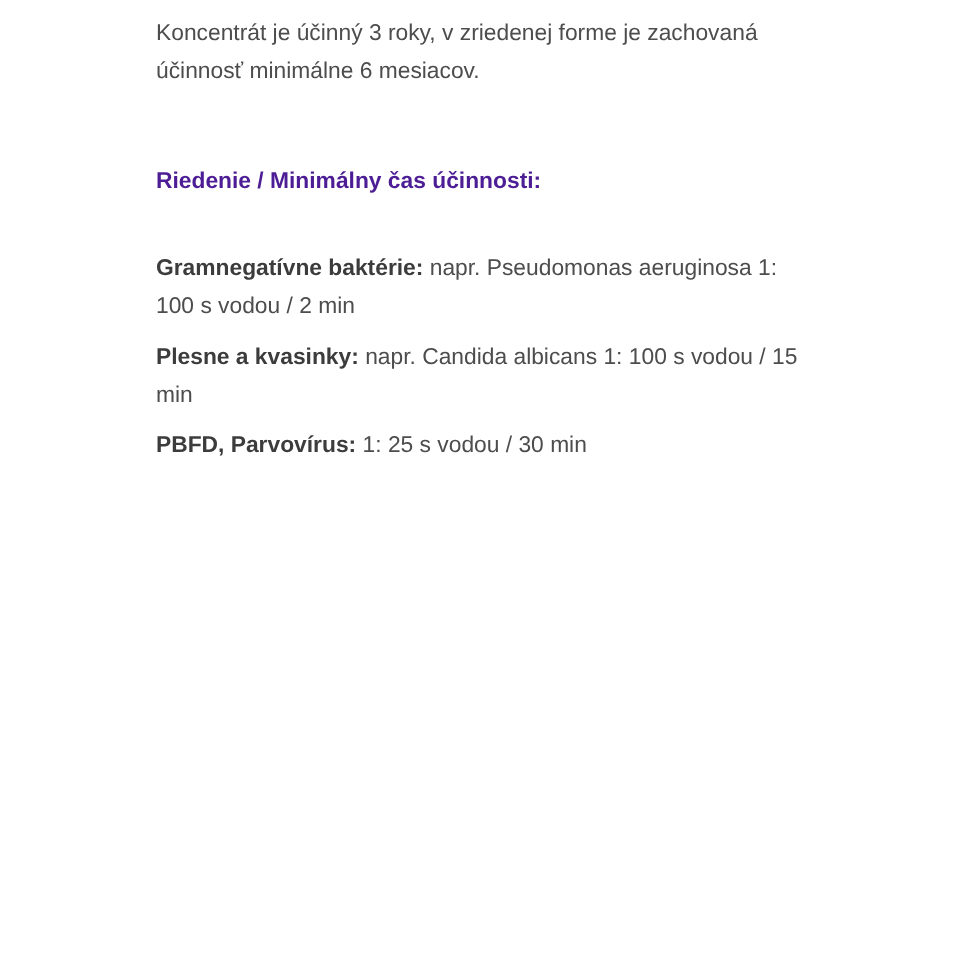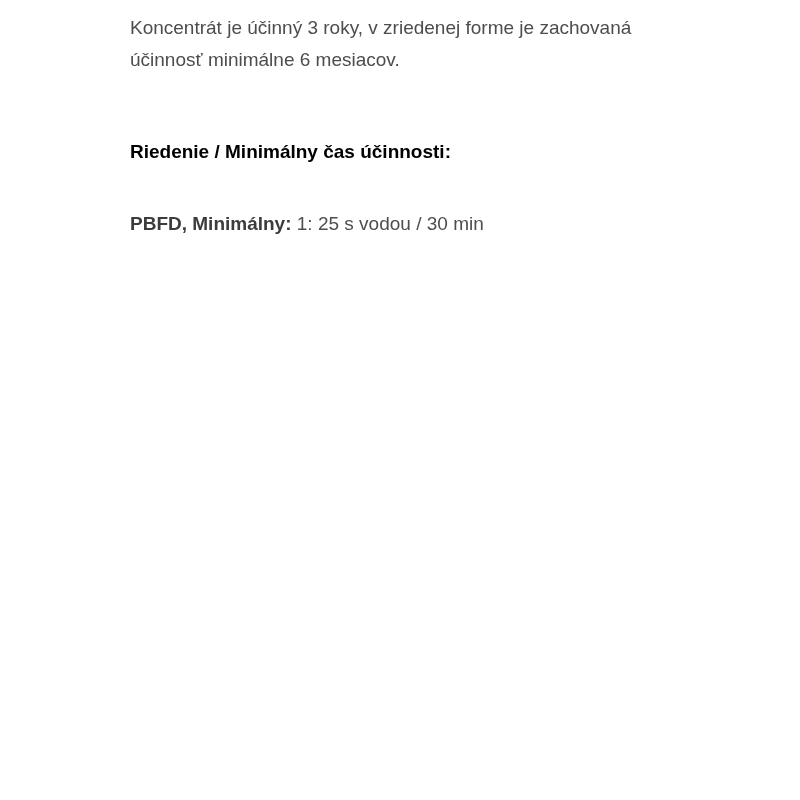--- a/index.html
+++ b/index.html
@@ -25,43 +25,45 @@
     line-height: 32px;
     color: #4d4d4d;
     margin: 0 0 10px 0;
     font-weight: 400;
   }
   .intro {
     margin-bottom: 60px;
   }
   .heading {
     font-weight: 700;
-    color: #000000;
+    color: #4c1d95;
     margin-bottom: 40px;
   }
   .entry {
     margin-bottom: 10px;
   }
   .entry-label {
     font-weight: 700;
     color: #3c3c3c;
   }
 </style>
 </head>
 <body>
 
 <div class="page">
   <p class="para intro">Koncentrát je účinný 3 roky, v zriedenej forme je zachovaná účinnosť minimálne 6 mesiacov.</p>
 
   <p class="para heading">Riedenie / Minimálny čas účinnosti:</p>
 
   <div id="entries">
 
+  <p class="para entry"><strong class="entry-label">Gramnegatívne baktérie:</strong> <span class="entry-text">napr. Pseudomonas aeruginosa 1: 100 s vodou / 2 min</span></p>
+
+  <p class="para entry"><strong class="entry-label">Plesne a kvasinky:</strong> <span class="entry-text">napr. Candida albicans 1: 100 s vodou / 15 min</span></p>
 
 
 
 
 
-
-  <p class="para entry"><strong class="entry-label">PBFD, Minimálny:</strong> <span class="entry-text">1: 25 s vodou / 30 min</span></p>
+  <p class="para entry"><strong class="entry-label">PBFD, Parvovírus:</strong> <span class="entry-text">1: 25 s vodou / 30 min</span></p>
 
 </div>
 </div>
 
 </body></html>

